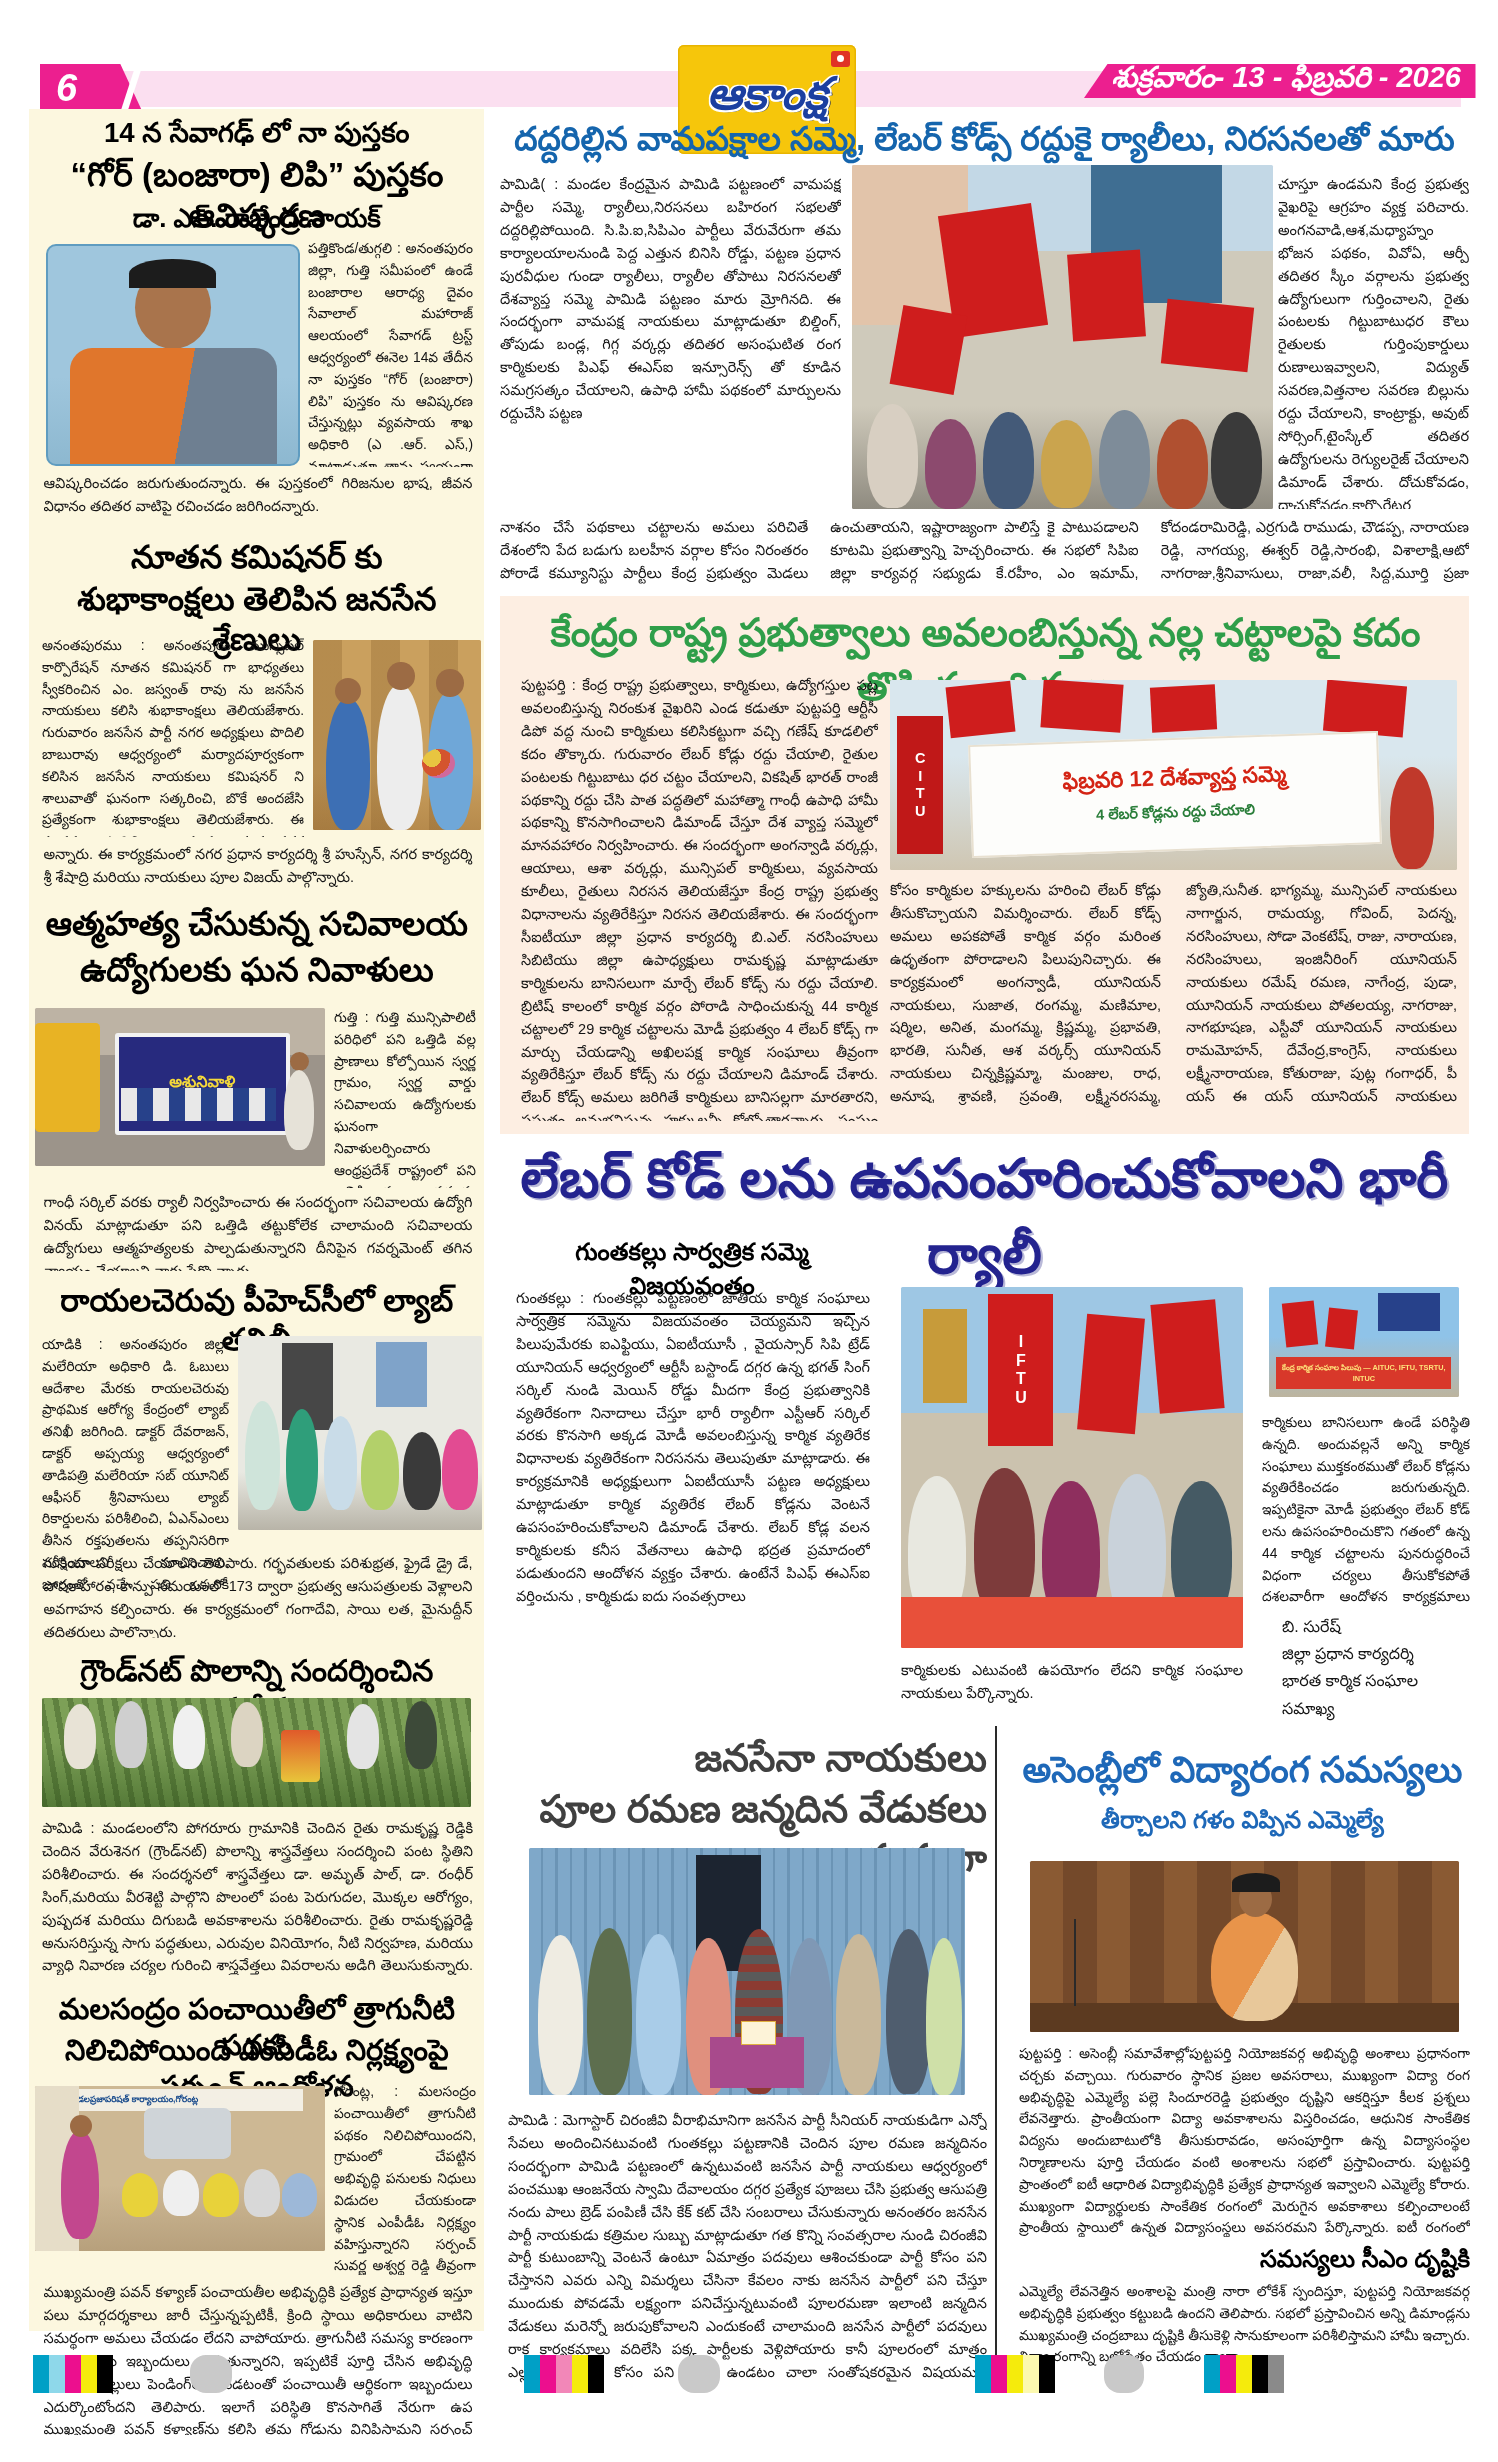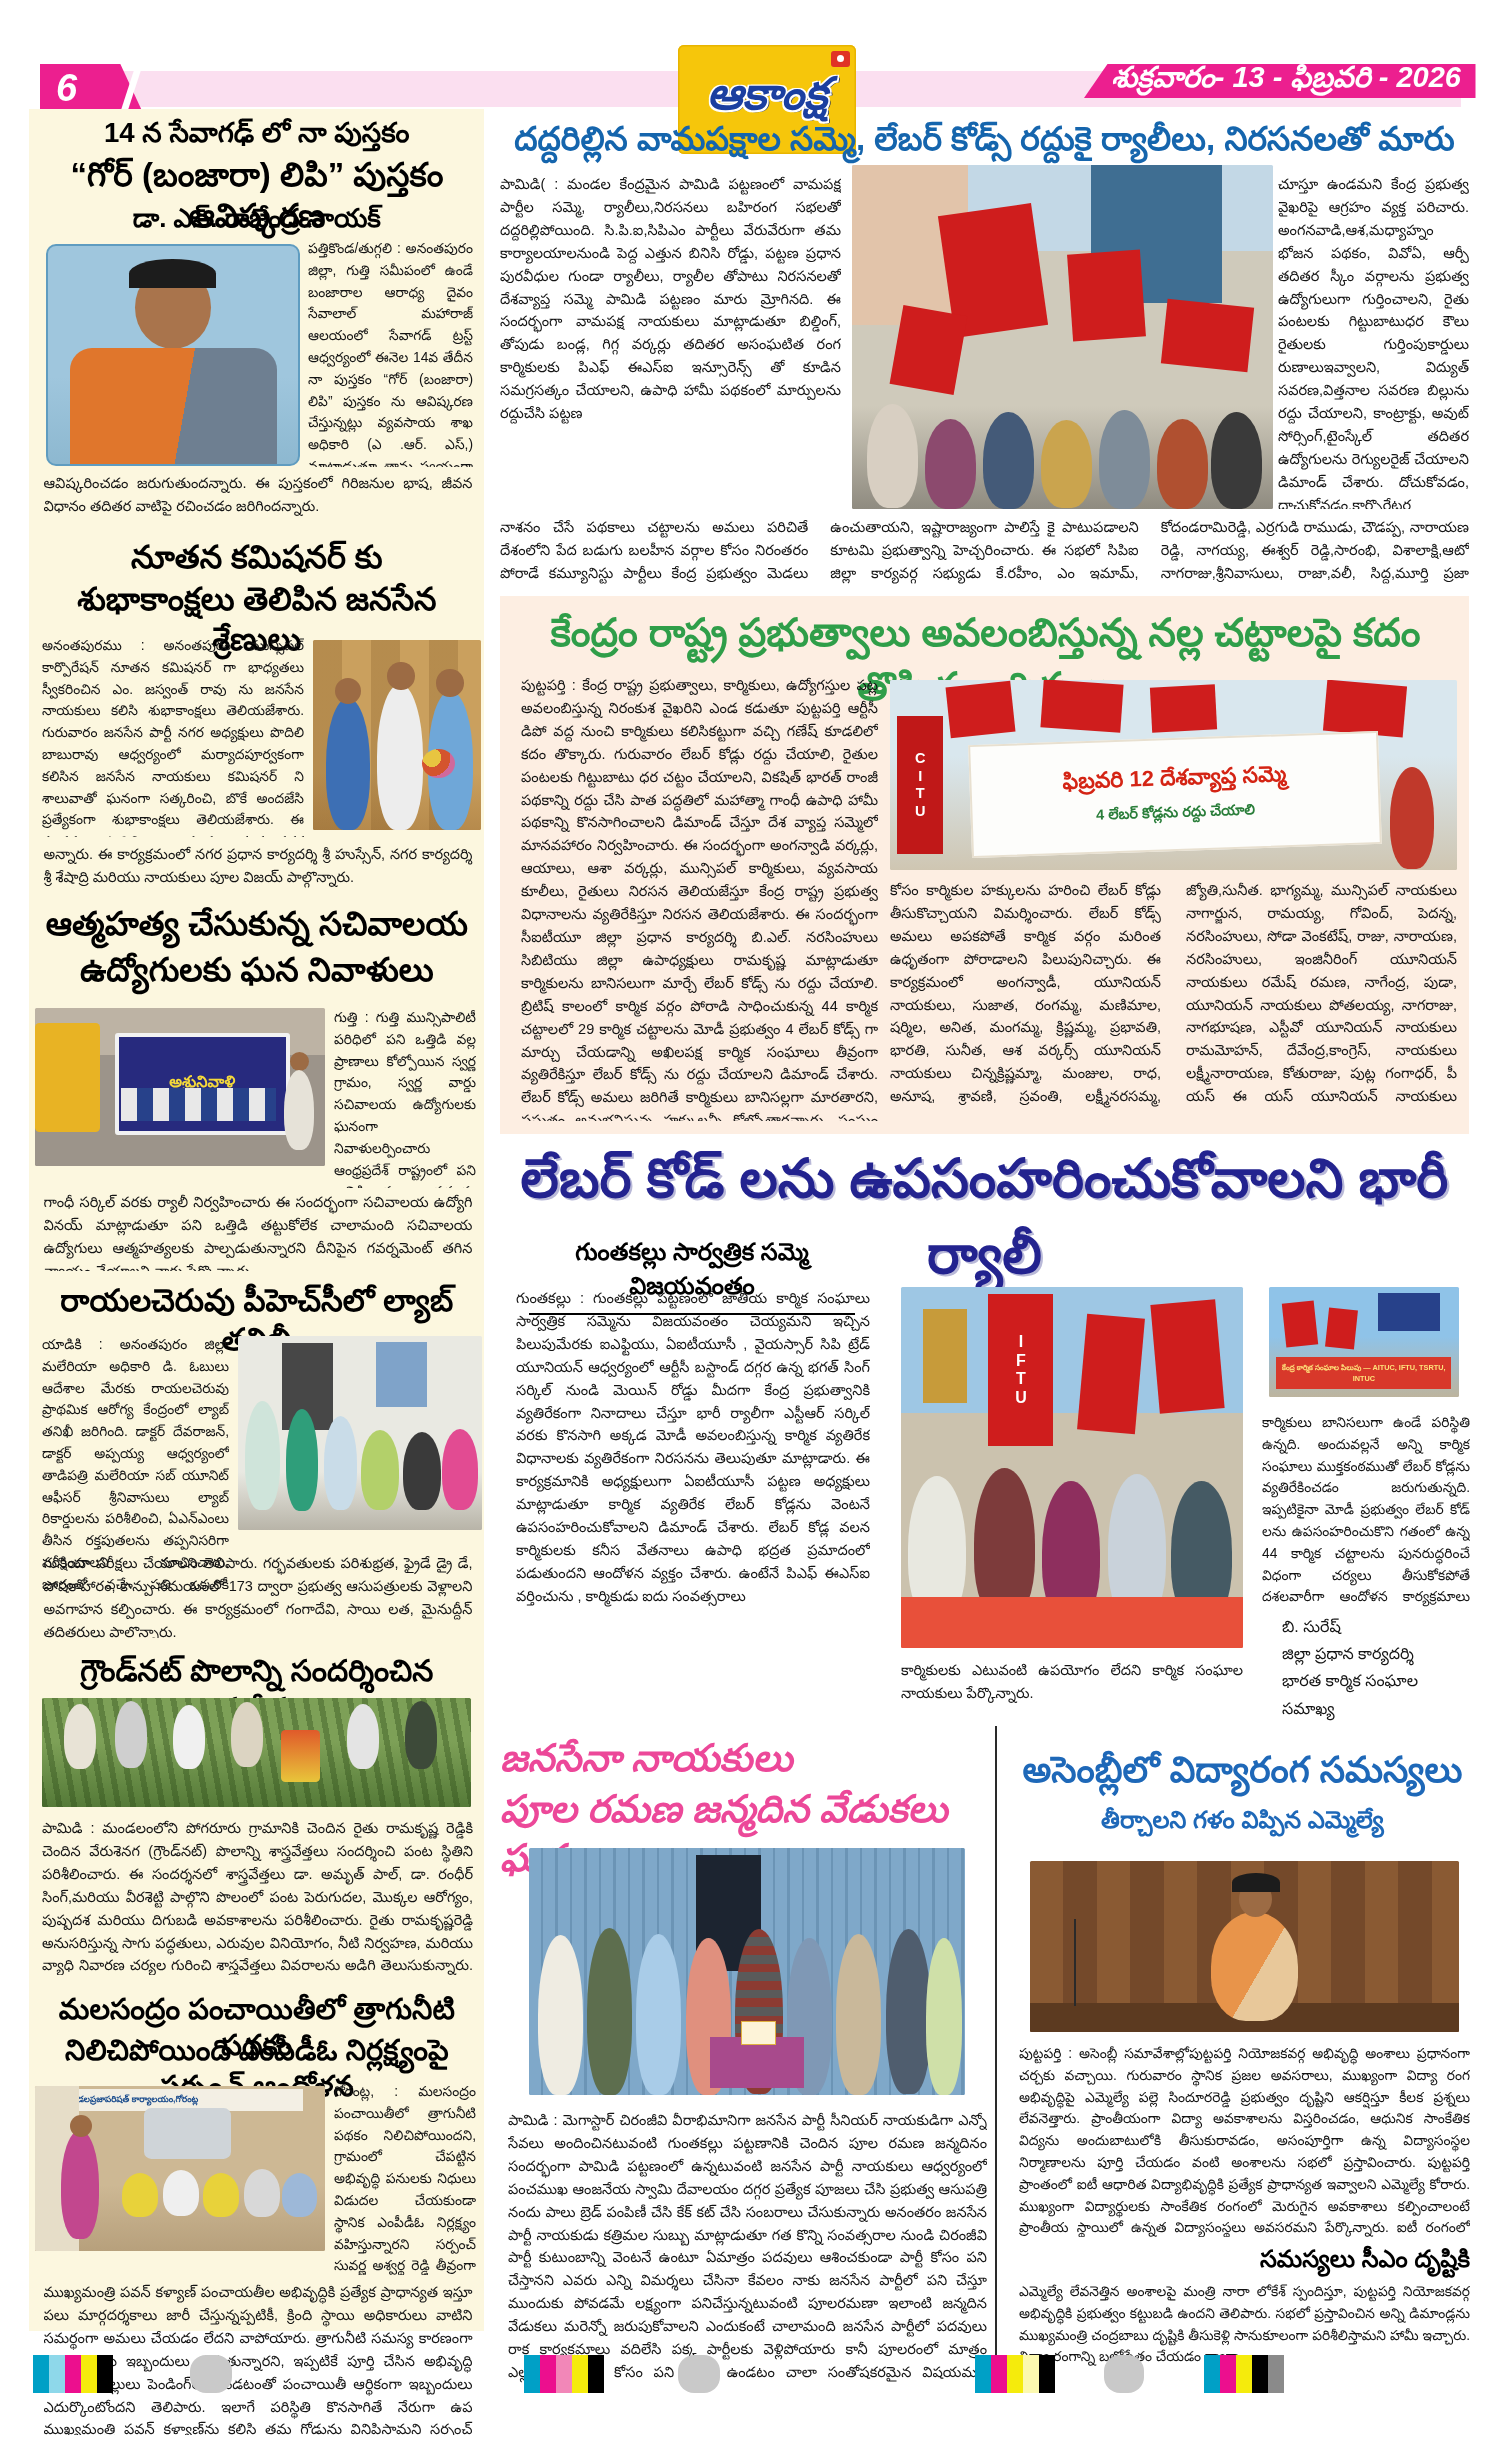--- a/index.html
+++ b/index.html
@@ -23,21 +23,21 @@
   .plug{position:absolute;top:5.8px;right:5.8px;width:19px;height:16px;background:#e03326;border-radius:2.9px;}
   .plug:after{content:"";position:absolute;left:5.8px;top:4.4px;width:7.3px;height:7.3px;background:#fff;border-radius:50%;}
   
   .cream{background:#fcf7df;}
   .peach{background:#fdeee2;}
   
   .hl-black{font-weight:bold;color:#000;text-align:center;line-height:1.25;}
   .hl-blue{font-weight:bold;color:#1565ad;text-align:center;}
   .hl-green{font-weight:bold;color:#2f9e49;text-align:center;}
   .hl-navy{font-weight:bold;color:#23238f;text-align:center;text-shadow:2.2px 2.2px 0 #b9b9d8;}
-  .hl-red{font-weight:bold;color:#ec4899;text-align:left;line-height:1.3;font-style:italic;}
+  .hl-red{font-weight:bold;color:#404040;text-align:right;line-height:1.3;}
   .hl-blue2{font-weight:bold;color:#1e68b8;text-align:center;line-height:1.35;}
   .subhead-underline{font-size:24px;font-weight:bold;color:#000;border-bottom:2.2px solid #000;padding-bottom:7.3px;}
   .subhead2{font-size:24px;font-weight:bold;color:#000;}
   .byline-lines div{font-size:16px;line-height:1.7;color:#141414;}
   
   .photo{position:absolute;overflow:hidden;border-radius:1.5px;}
   .flag{position:absolute;background:#cf1d1d;}
   .pole{position:absolute;width:2.2px;background:#5a4632;}
   .person{position:absolute;border-radius:50% 50% 40% 40%;}
   .head{position:absolute;border-radius:50%;background:#9c6b44;}

